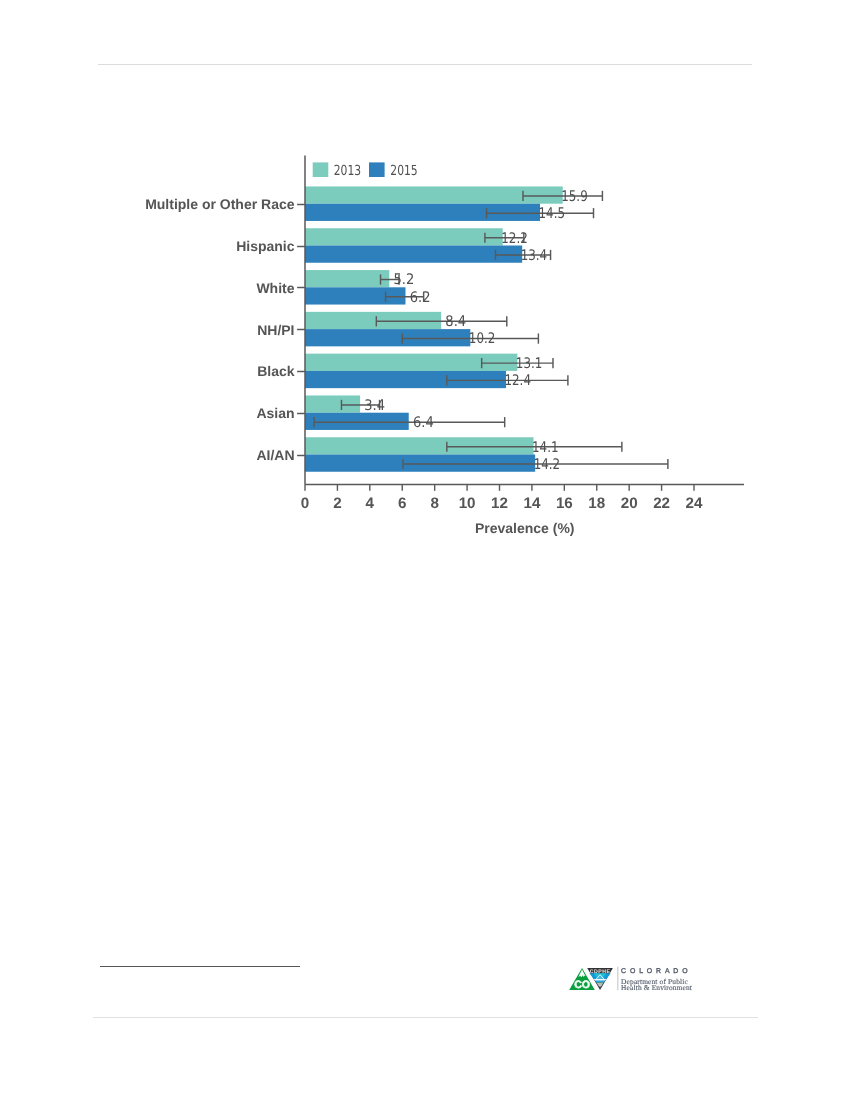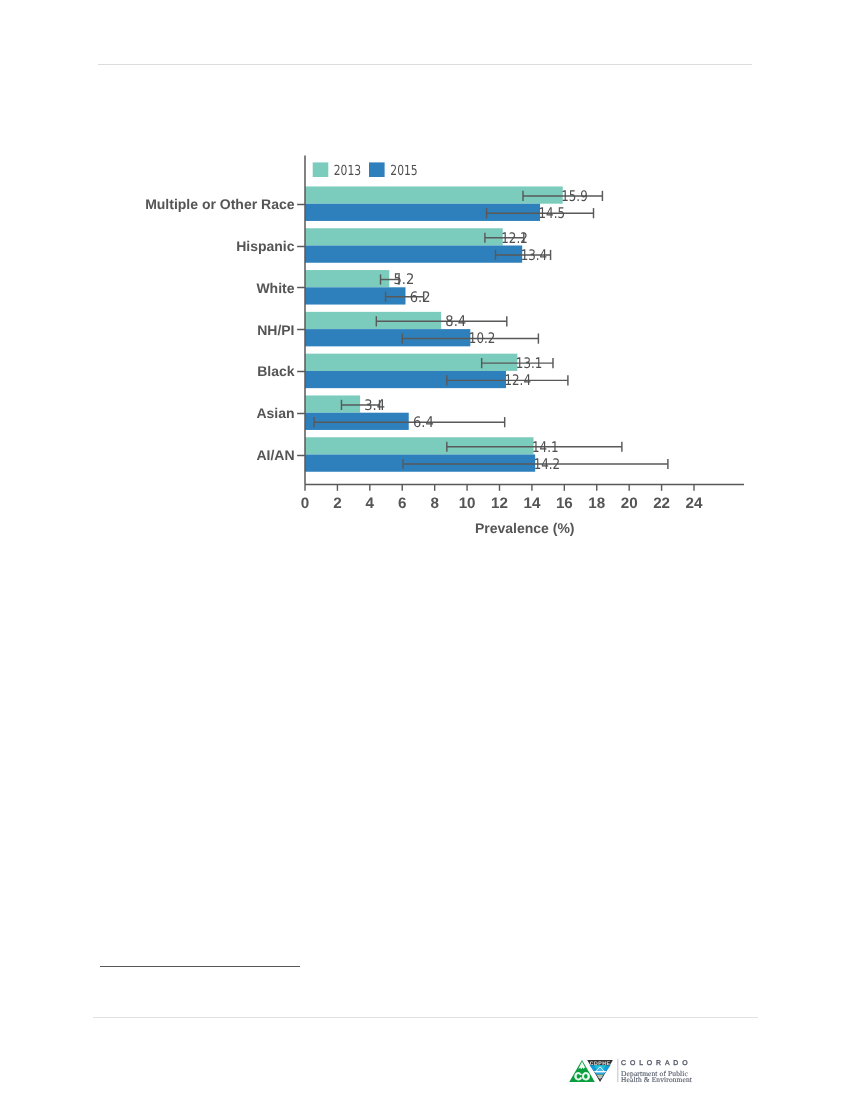--- a/index.html
+++ b/index.html
@@ -6,21 +6,21 @@
   html,body{margin:0;padding:0;}
   body{width:850px;height:1100px;background:#ffffff;font-family:"Liberation Sans",sans-serif;position:relative;overflow:hidden;-webkit-font-smoothing:antialiased;text-rendering:geometricPrecision;}
   .page{position:absolute;inset:0;}
   .rule-top{position:absolute;left:97.9px;top:63.7px;width:654.2px;height:1.1px;background:#dcdcdc;}
   .rule-bottom{position:absolute;left:93.3px;top:1016.6px;width:664.3px;height:1.1px;background:#e2e2e2;}
   .footnote-rule{position:absolute;left:99.9px;top:965.6px;width:199.9px;height:1.2px;background:#575757;}
 
   
   .chart{position:absolute;left:0;top:0;width:850px;height:560px;}
   svg{display:block;}
-  .logo{position:absolute;left:566px;top:1058px;width:130px;height:34px;}
+  .logo{position:absolute;left:566px;top:966px;width:130px;height:34px;}
   .logo-co{font-family:"Liberation Sans",sans-serif;font-size:10.6px;font-weight:bold;fill:#eefbf1;stroke:#eefbf1;stroke-width:0.55px;text-anchor:middle;letter-spacing:-0.1px;}
   .logo-cdphe{font-family:"Liberation Sans",sans-serif;font-size:5.2px;font-weight:bold;fill:#e9e9e9;text-anchor:middle;letter-spacing:0.5px;}
   .logo-state{font-family:"Liberation Sans",sans-serif;font-size:6.9px;fill:#555d6b;letter-spacing:3.86px;stroke:#555d6b;stroke-width:0.35px;}
   .logo-dept{font-family:"Liberation Serif",serif;font-size:7.4px;font-weight:normal;fill:#565e6b;stroke:#565e6b;stroke-width:0.14px;letter-spacing:0.16px;}
 </style>
 </head>
 <body>
 
 <div class="page">
   <div class="rule-top"></div>

